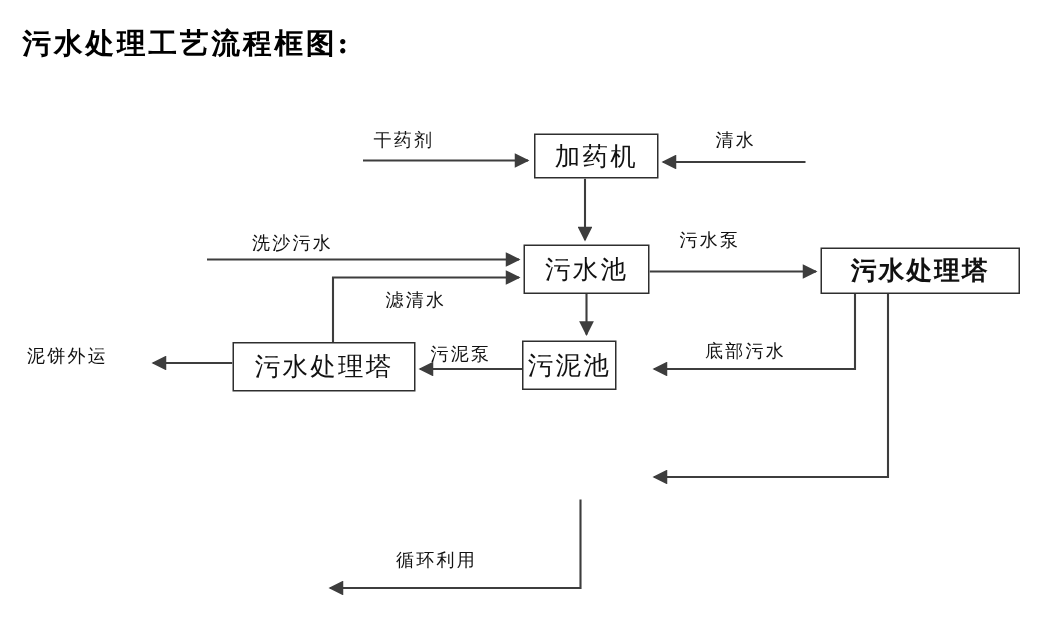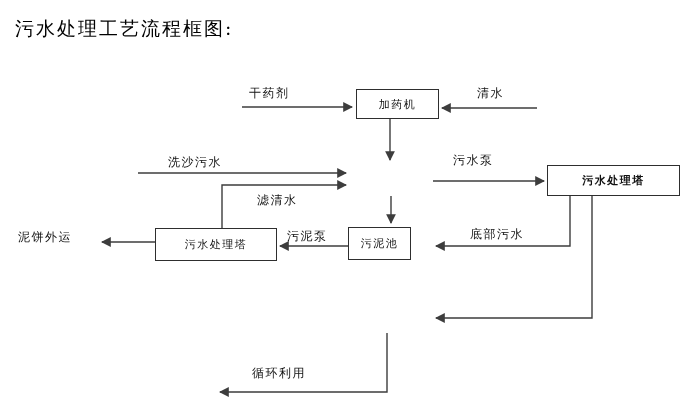--- a/index.html
+++ b/index.html
@@ -6,31 +6,31 @@
   .canvas{
     position:relative;
     width:700px;height:420px;
     background:#ffffff;
     font-family:"DejaVu Serif","Liberation Serif",serif;
     color:#111111;
     overflow:hidden;
   }
   .page-title{
     position:absolute;left:15px;top:16px;
-    font-size:19px;font-weight:normal;letter-spacing:2px;
+    font-size:19px;font-weight:bold;letter-spacing:2px;
     color:#000000;white-space:nowrap;
   }
   .flow-svg{position:absolute;left:0;top:0;}
   .node{
     position:absolute;
     box-sizing:border-box;
     border:1.6px solid #2e2e2e;
     background:#ffffff;
     display:flex;align-items:center;justify-content:center;
-    font-size:11px;letter-spacing:1.5px;
+    font-size:17px;letter-spacing:1.5px;
     white-space:nowrap;
   }
   .lbl{
     position:absolute;
     font-size:12px;letter-spacing:1.5px;
     white-space:nowrap;line-height:19px;
   }
   
   .n-dosing   {left:356px;top:89px; width:83px; height:30px;}
   .n-sewage   {left:349px;top:163px;width:84px; height:33px;}
@@ -40,21 +40,21 @@
   .n-clean    {left:342px;top:300px;width:91px; height:33px;}
   
   .l-dry      {left:249px;top:84px;}
   .l-clean    {left:477px;top:84px;}
   .l-sand     {left:168px;top:153px;}
   .l-spump    {left:453px;top:151px;}
   .l-filter   {left:257px;top:191px;}
   .l-bottom   {left:470px;top:225px;}
   .l-mudpump  {left:287px;top:227px;}
   .l-mudcake  {left:18px; top:228px;}
-  .l-recycle  {left:252px;top:364px;text-align:right;}
+  .l-recycle  {left:264px;top:364px;text-align:right;}
 </style>
 </head>
 <body>
 
 <div class="canvas">
 
   <div class="page-title">污水处理工艺流程框图:</div>
 
   <svg class="flow-svg" width="700" height="420" viewBox="0 0 700 420">
     <defs>
@@ -72,20 +72,21 @@
       <path d="M391,196 V223" marker-end="url(#ah)"></path>
       <path d="M570,196 V246 H436" marker-end="url(#ah)"></path>
       <path d="M348,246 H280" marker-end="url(#ah)"></path>
       <path d="M155,242 H102" marker-end="url(#ah)"></path>
       <path d="M592,196 V318 H436" marker-end="url(#ah)"></path>
       <path d="M387,333 V392 H220" marker-end="url(#ah)"></path>
     </g>
   </svg>
 
   <div class="node n-dosing">加药机</div>
+  <div class="node n-sewage">污水池</div>
   <div class="node n-tower">污水处理塔</div>
   <div class="node n-sludge">污泥池</div>
   <div class="node n-press">污水处理塔</div>
 
   <div class="lbl l-dry">干药剂</div>
   <div class="lbl l-clean">清水</div>
   <div class="lbl l-sand">洗沙污水</div>
   <div class="lbl l-spump">污水泵</div>
   <div class="lbl l-filter">滤清水</div>
   <div class="lbl l-bottom">底部污水</div>

